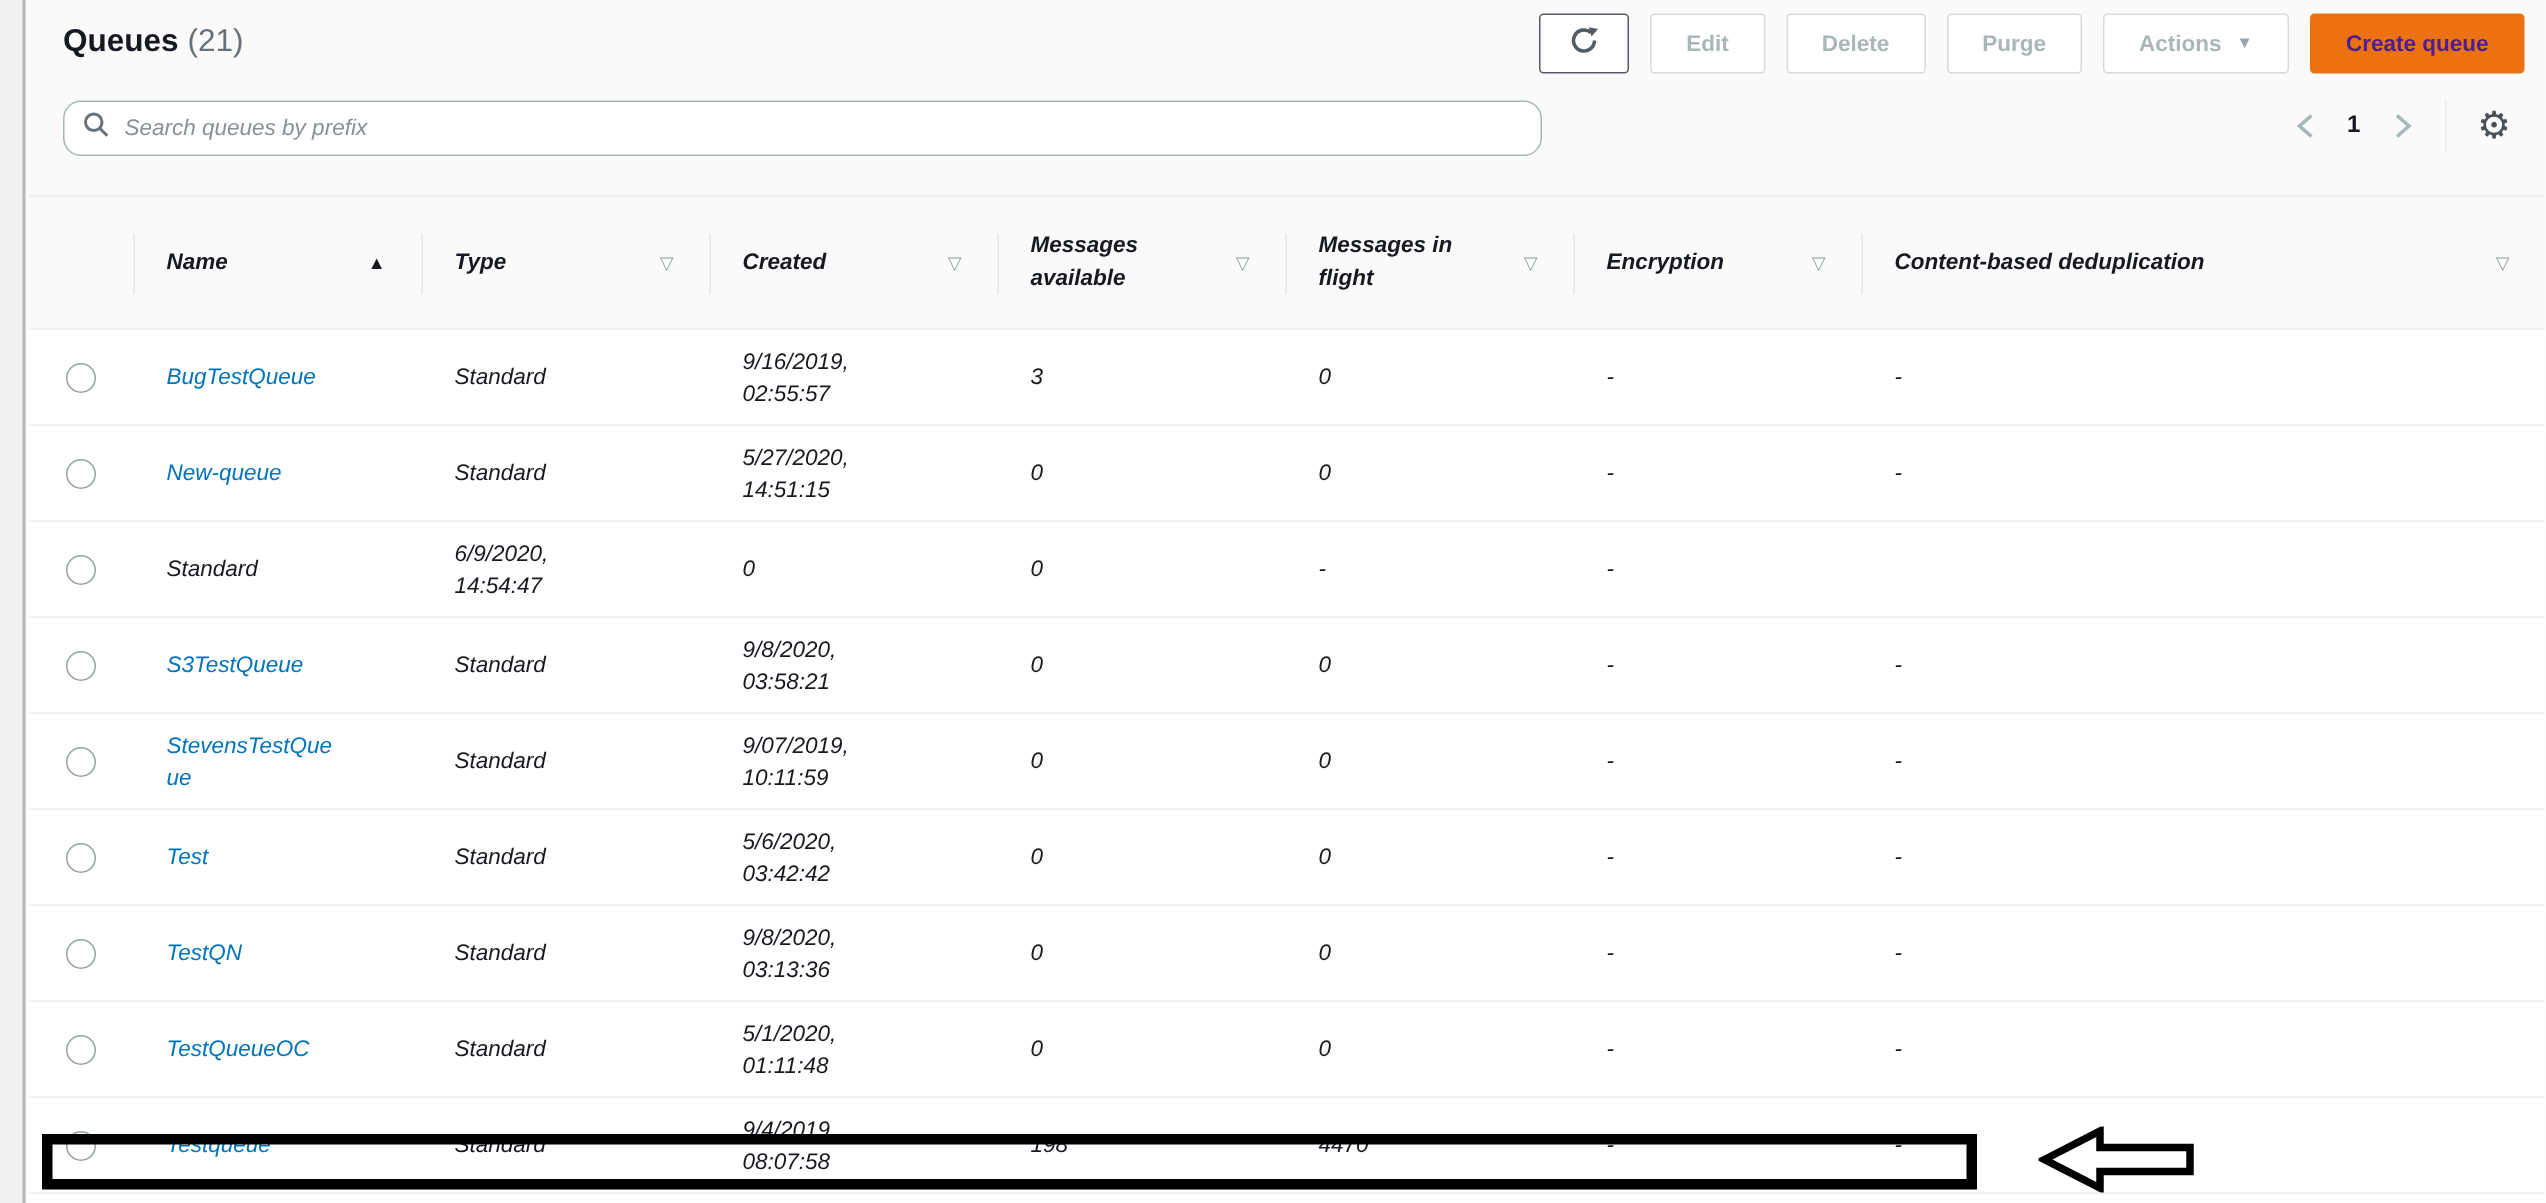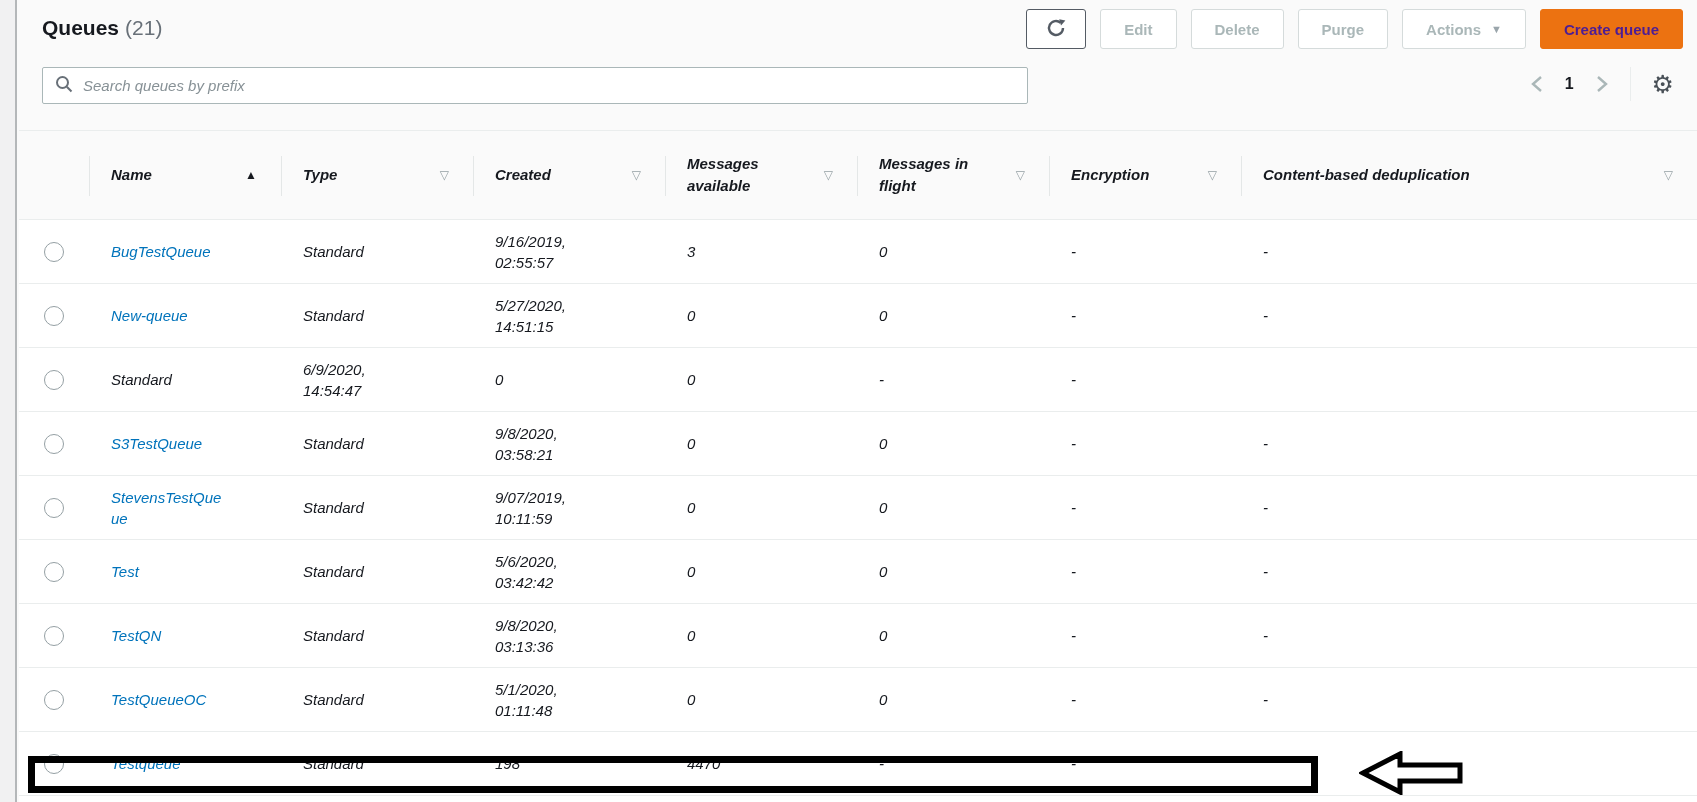--- a/index.html
+++ b/index.html
@@ -20,21 +20,21 @@
     padding:0 23px; font-size:15px; font-weight:700; border-radius:3px;
     background:#fff; cursor:pointer; white-space:nowrap;
     font-family: Liberation Sans, sans-serif; }
   .btn-refresh { width:60px; padding:0; border:1px solid #545b64; }
   .btn-disabled { border:1px solid #d5dbdb; color:#aab7b8; }
   .btn-disabled .caret { font-size:11px; margin-left:10px; color:#9aa5ab; }
   .btn-primary { background:#ec7211; border:1px solid #ec7211; color:#4c1d95; }
 
   
   .search-box { position:absolute; left:42px; top:67px; width:986px; height:37px;
-    background:#fff; border:1px solid #aab7b8; border-radius:2px;
+    background:#fff; border:1px solid #aab7b8; border-radius:12px;
     display:flex; align-items:center; padding:0 12px; gap:10px; }
   .search-box input { flex:1; border:none; outline:none; background:transparent;
     font-size:15px; color:#16191f; font-family:"Liberation Sans","DejaVu Sans",sans-serif; }
   .search-box input::placeholder { color:#879196; font-style:italic; }
   .pager { position:absolute; top:64px; right:23px; height:40px;
     display:flex; align-items:center; gap:21px; }
   .chev { display:flex; align-items:center; cursor:pointer; }
   .page-num { font-size:16px; font-weight:700; cursor:pointer; }
   .pager-divider { width:1px; height:34px; background:#eaeded; }
   .gear-btn { font-size:25px; color:#495057; cursor:pointer; line-height:1; }
@@ -277,20 +277,23 @@
           <div class="td">-</div>
         </div>
         <div class="tr grid-row">
           <div class="td td-radio">
             <div class="radio"></div>
           </div>
           <div class="td">
             <a class="queue-link" href="#">Testqueue</a>
           </div>
           <div class="td">Standard</div>
+          <div class="td">
+            <span class="created-text">9/4/2019, 08:07:58</span>
+          </div>
           <div class="td">198</div>
           <div class="td">4470</div>
           <div class="td">-</div>
           <div class="td">-</div>
         </div>
       </div>
   </div>
 
   <div class="annot-rect"></div>
   <svg class="annot-arrow" width="106" height="44" viewBox="0 0 106 44">

